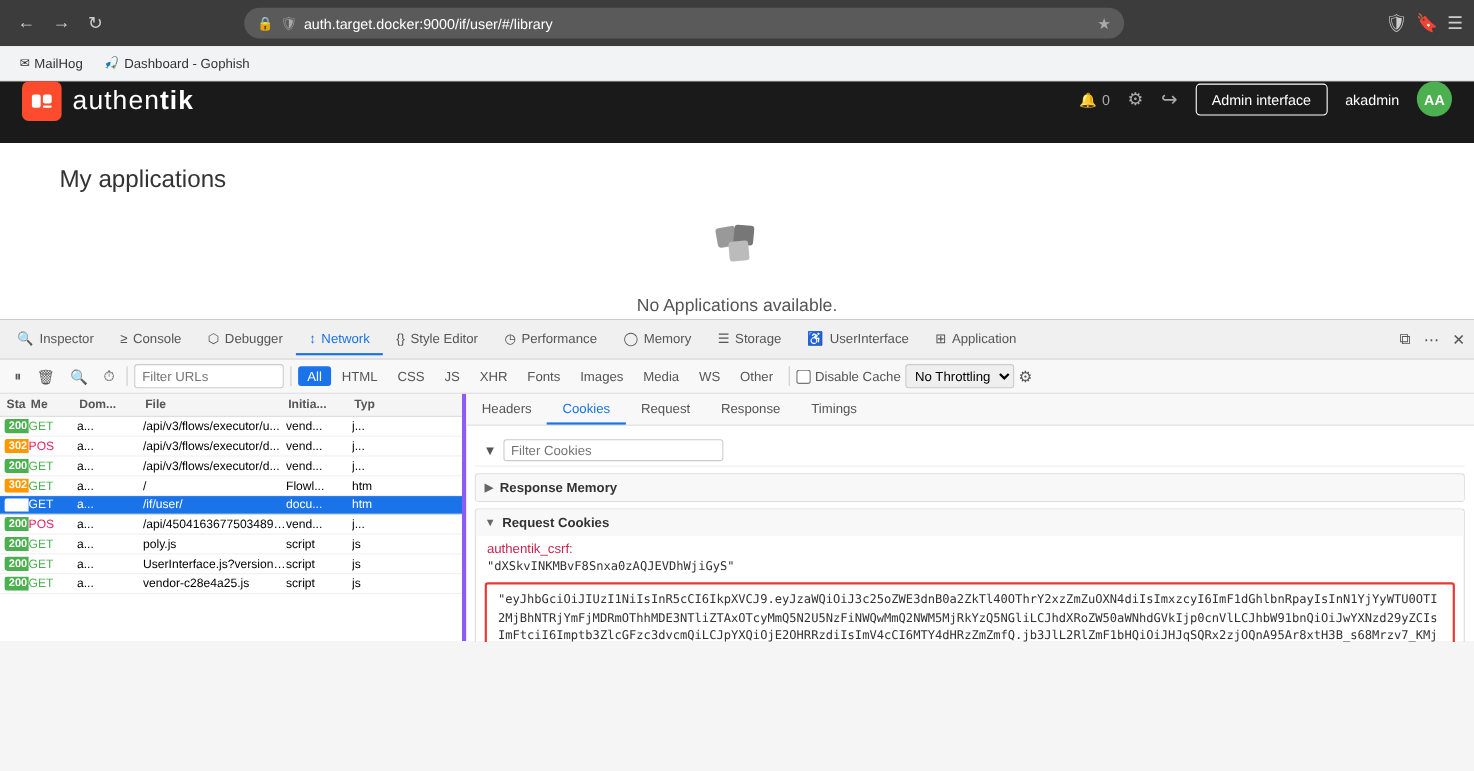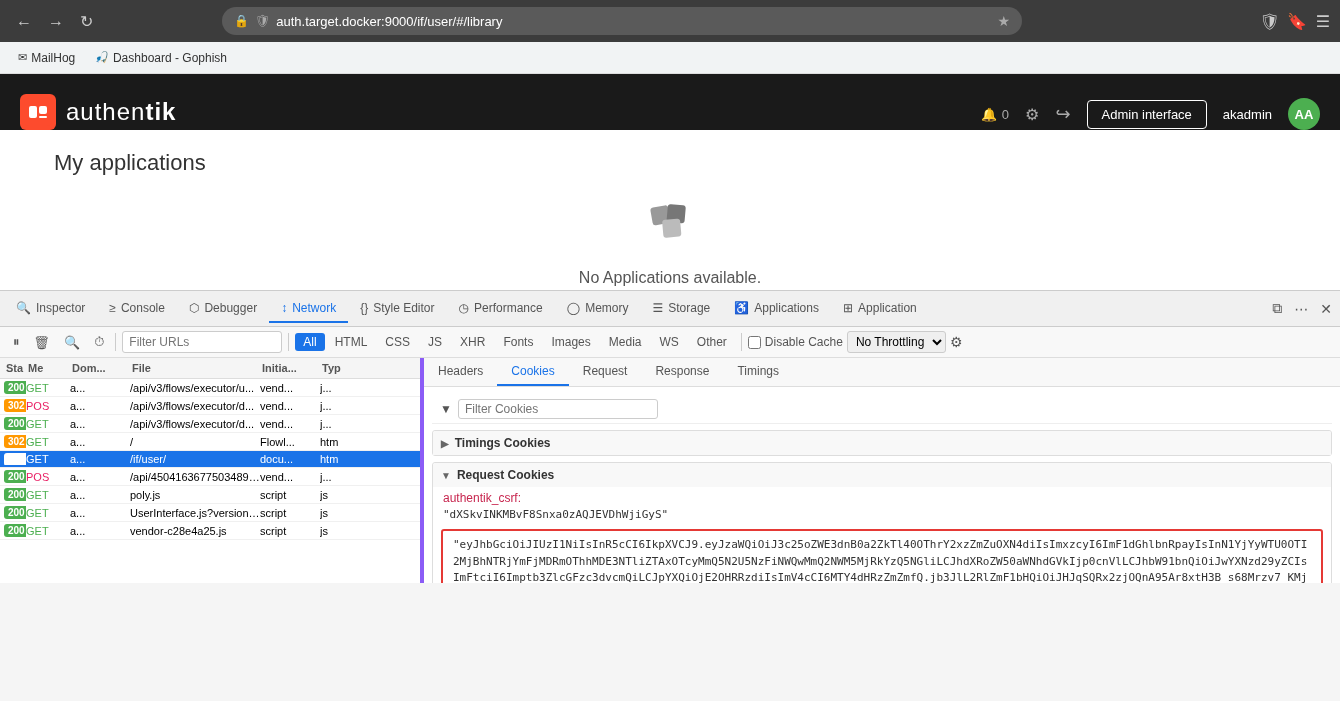--- a/index.html
+++ b/index.html
@@ -15,21 +15,21 @@
     .bookmark-btn { background: none; border: none; color: #aaa; cursor: pointer; font-size: 14px; }
     .browser-actions { display: flex; gap: 8px; align-items: center; margin-left: auto; }
     .browser-action-btn { background: none; border: none; color: #ccc; font-size: 16px; cursor: pointer; }
 
     
     .bookmarks-bar { background: #f1f3f4; border-bottom: 1px solid #ddd; height: 32px; display: flex; align-items: center; padding: 0 10px; gap: 4px; }
     .bookmark-item { display: flex; align-items: center; gap: 4px; padding: 3px 8px; border-radius: 3px; cursor: pointer; font-size: 12px; color: #333; }
     .bookmark-icon { font-size: 11px; }
 
     
-    .app-header { background: #1a1a1a; height: 56px; display: flex; align-items: flex-end; padding: 0 20px; }
+    .app-header { background: #1a1a1a; height: 56px; display: flex; align-items: flex-start; padding: 0 20px; }
     .app-logo { display: flex; align-items: center; gap: 10px; }
     .logo-icon { background: #fd4b2d; color: white; width: 36px; height: 36px; border-radius: 6px; display: flex; align-items: center; justify-content: center; font-size: 18px; font-weight: bold; }
     .logo-text { color: white; font-size: 24px; font-weight: 300; letter-spacing: 1px; }
     .logo-text strong { font-weight: 700; }
     .header-right { margin-left: auto; display: flex; align-items: center; gap: 16px; }
     .notif-btn { background: none; border: none; color: #aaa; cursor: pointer; display: flex; align-items: center; gap: 4px; font-size: 13px; }
     .settings-btn { background: none; border: none; color: #aaa; cursor: pointer; font-size: 16px; }
     .logout-btn { background: none; border: none; color: #aaa; cursor: pointer; font-size: 18px; }
     .admin-interface-btn { background: transparent; border: 1px solid #fff; color: #fff; padding: 6px 14px; border-radius: 4px; cursor: pointer; font-size: 13px; }
     .user-name { color: #fff; font-size: 13px; }
@@ -49,21 +49,21 @@
     .devtools { background: #f0f0f0; border-top: 1px solid #ccc; height: 293px; display: flex; flex-direction: column; }
     .devtools-tabs { background: #f0f0f0; border-bottom: 1px solid #ccc; display: flex; align-items: center; padding: 0 4px; height: 36px; gap: 0; }
     .devtools-tab { padding: 6px 12px; font-size: 12px; color: #555; cursor: pointer; border-bottom: 2px solid transparent; display: flex; align-items: center; gap: 5px; white-space: nowrap; }
     .devtools-tab.active { color: #1a73e8; border-bottom: 2px solid #1a73e8; }
     .devtools-actions { margin-left: auto; display: flex; align-items: center; gap: 4px; }
     .devtools-action-btn { background: none; border: none; color: #555; cursor: pointer; padding: 4px; font-size: 14px; border-radius: 3px; }
 
     
     .network-toolbar { display: flex; align-items: center; padding: 4px 8px; gap: 4px; border-bottom: 1px solid #ddd; background: #f8f8f8; flex-wrap: wrap; }
     .toolbar-btn { background: none; border: none; color: #555; cursor: pointer; padding: 3px 5px; border-radius: 3px; font-size: 13px; }
-    .filter-input { height: 22px; border: 1px solid #ccc; border-radius: 3px; padding: 0 6px; font-size: 12px; width: 160px; }
+    .filter-input { height: 22px; border: 1px solid #ccc; border-radius: 3px; padding: 0 6px; font-size: 12px; width: 136px; }
     .filter-separator { width: 1px; height: 18px; background: #ccc; margin: 0 2px; }
     .filter-tabs { display: flex; gap: 2px; }
     .filter-tab { padding: 2px 8px; font-size: 12px; border-radius: 3px; cursor: pointer; color: #555; border: none; background: none; text-align: center; }
     .filter-tab.active { background: #1a73e8; color: white; }
     .disable-cache-label { display: flex; align-items: center; gap: 4px; font-size: 12px; color: #555; cursor: pointer; }
     .throttle-select { height: 22px; font-size: 12px; border: 1px solid #ccc; border-radius: 3px; padding: 0 4px; cursor: pointer; }
     .network-settings-btn { background: none; border: none; cursor: pointer; font-size: 14px; color: #555; }
 
     
     .network-content { display: flex; flex: 1; overflow: hidden; }
@@ -206,21 +206,21 @@
     <div class="devtools-tab">
       <span>◯</span>
       <span>Memory</span>
     </div>
     <div class="devtools-tab">
       <span>☰</span>
       <span>Storage</span>
     </div>
     <div class="devtools-tab">
       <span>♿</span>
-      <span>Applications</span>
+      <span>UserInterface</span>
     </div>
     <div class="devtools-tab">
       <span>⊞</span>
       <span>Application</span>
     </div>
     <div class="devtools-actions">
       <button class="devtools-action-btn">⧉</button>
       <button class="devtools-action-btn">⋯</button>
       <button class="devtools-action-btn">✕</button>
     </div>
@@ -369,21 +369,21 @@
       <div class="detail-content">
 
         <div class="cookie-filter-bar">
           <span>▼</span>
           <input class="cookie-filter-input" type="text" placeholder="Filter Cookies" style="">
         </div>
 
         <div class="cookie-section">
           <div class="cookie-section-header">
             <span class="expand-arrow">▶</span>
-            <span>Timings Cookies</span>
+            <span>Response Memory</span>
           </div>
         </div>
 
         <div class="cookie-section">
           <div class="cookie-section-header">
             <span class="expand-arrow">▼</span>
             <span>Request Cookies</span>
           </div>
 
           <div class="cookie-item">

